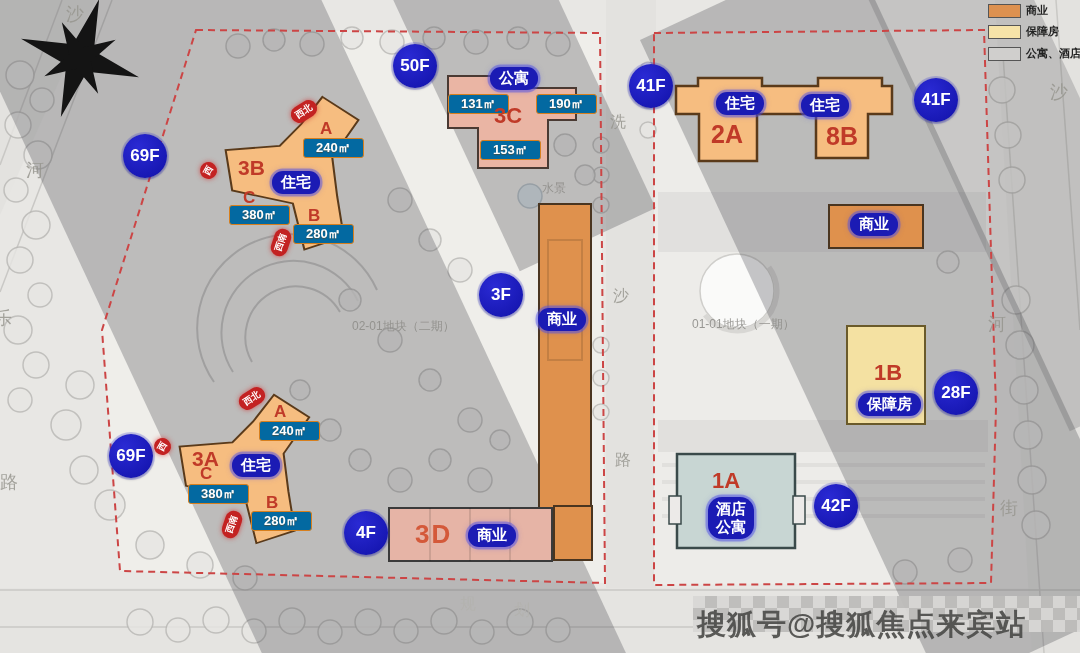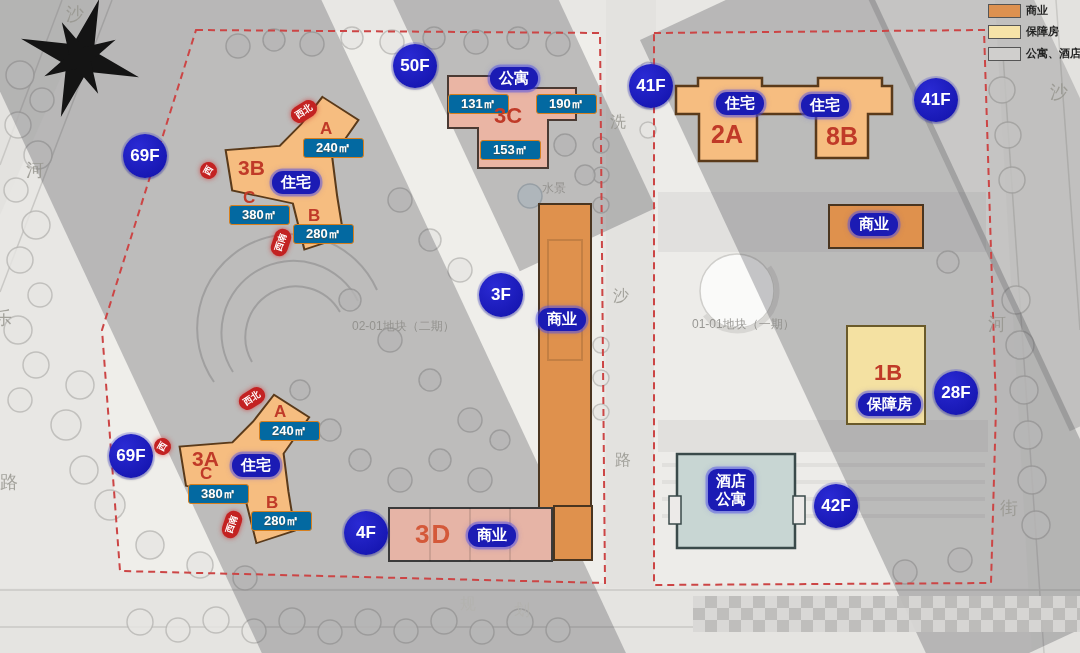--- a/index.html
+++ b/index.html
@@ -265,21 +265,21 @@
     <div class="bluebadge" style="left:850px;top:213px;">商业</div>
 
     <div class="bluebadge" style="left:716px;top:92px;">住宅</div>
     <div class="bluebadge" style="left:801px;top:94px;">住宅</div>
     <div class="code" style="left:711px;top:120px;font-size:25px;">2A</div>
     <div class="code" style="left:826px;top:122px;font-size:25px;">8B</div>
 
     <div class="code" style="left:874px;top:360px;font-size:22px;">1B</div>
     <div class="bluebadge" style="left:858px;top:393px;">保障房</div>
     <div class="code" style="left:712px;top:468px;font-size:22px;">1A</div>
-    <div class="bluebadge two" style="left:708px;top:469px;">
+    <div class="bluebadge two" style="left:708px;top:497px;border-radius:14px;">
       <span>酒店</span><br>
       <span>公寓</span>
     </div>
 
     <div class="code" style="left:415px;top:519px;font-size:26px;letter-spacing:2px;color:#d4593a;">3D</div>
     <div class="bluebadge" style="left:468px;top:524px;">商业</div>
 
     <div class="street" style="left:66px;top:2px;">沙</div>
     <div class="street" style="left:26px;top:158px;">河</div>
     <div class="street" style="left:-6px;top:306px;">乐</div>
@@ -291,14 +291,15 @@
     <div class="street" style="left:988px;top:312px;">河</div>
     <div class="street" style="left:1000px;top:496px;">街</div>
     <div class="street" style="left:460px;top:594px;font-size:16px;color:#b3b2ae;">规</div>
     <div class="street" style="left:514px;top:600px;font-size:16px;color:#b3b2ae;">划</div>
 
     <div class="plot" style="left:352px;top:318px;">02-01地块（二期）</div>
     <div class="plot" style="left:692px;top:316px;">01-01地块（一期）</div>
     <div class="plot" style="left:542px;top:180px;">水景</div>
 
     <div class="mosaic"></div>
+    <div class="wmark">搜狐号@搜狐焦点来宾站</div>
   </div>
 </div>
 
 </body></html>

